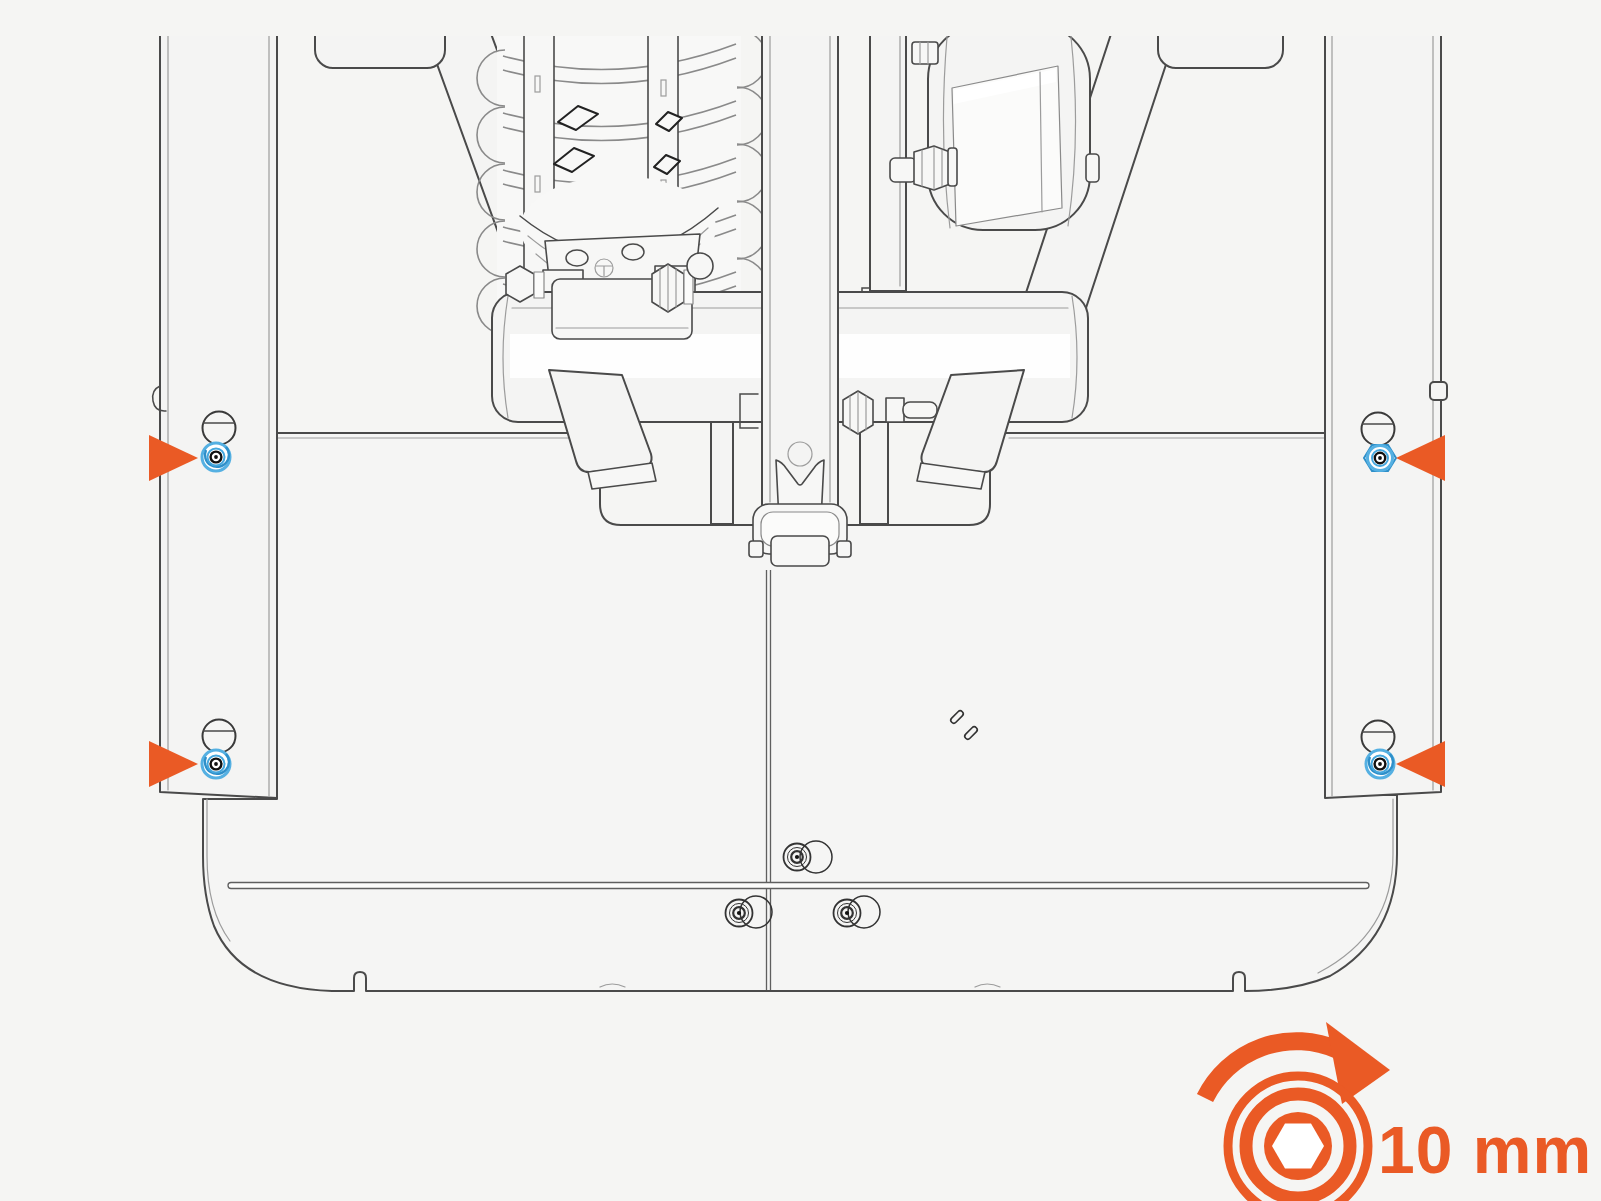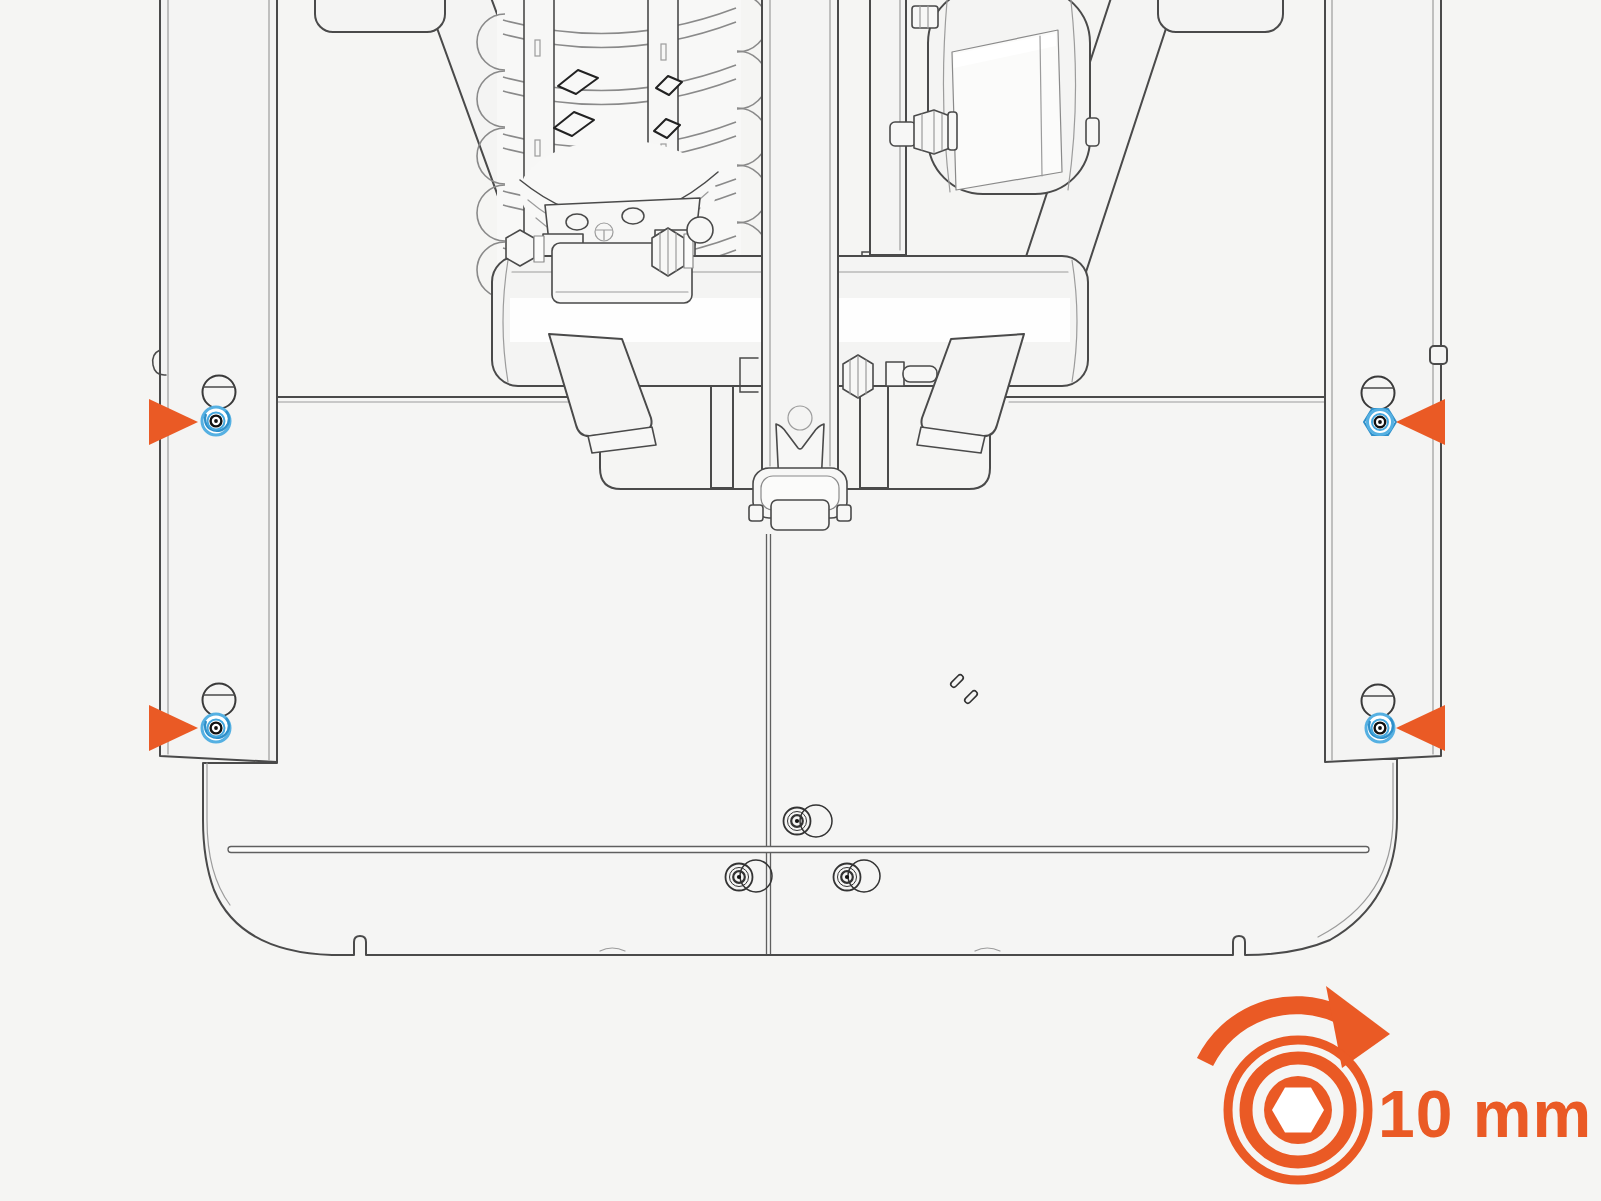--- a/index.html
+++ b/index.html
@@ -1,17 +1,17 @@
 <!DOCTYPE html>
 <html><head>
 <meta charset="utf-8">
 <style>
   html,body{margin:0;padding:0;width:1601px;height:1201px;background:#f5f5f3;overflow:hidden;
             font-family:"Liberation Sans", sans-serif;}
-  .stage{position:relative;width:1601px;height:1063px;}
+  .stage{position:relative;width:1601px;height:1063px;margin-top:36px;}
   svg{position:absolute;left:0;top:0;}
   .s1t{stroke:#4a4a4a;stroke-width:1.5;fill:none;stroke-linecap:round;}
   .s2{stroke:#9c9c9c;stroke-width:1.2;fill:none;stroke-linecap:round;}
   .coil{stroke:#8a8a8a;stroke-width:1.6;fill:none;}
   .f1{fill:#f4f4f3;stroke:#4a4a4a;stroke-width:2;stroke-linejoin:round;}
   .f2{fill:#f7f7f6;stroke:#4a4a4a;stroke-width:1.6;stroke-linejoin:round;}
   .f3{fill:#fbfbfa;stroke:#8a8a8a;stroke-width:1.2;stroke-linejoin:round;}
   .plate{fill:#f5f5f4;stroke:#4a4a4a;stroke-width:2;stroke-linejoin:round;}
   .dk{stroke:#222;stroke-width:2;fill:#f8f8f7;stroke-linejoin:round;}
   .hl{fill:#ffffff;opacity:.9;}

